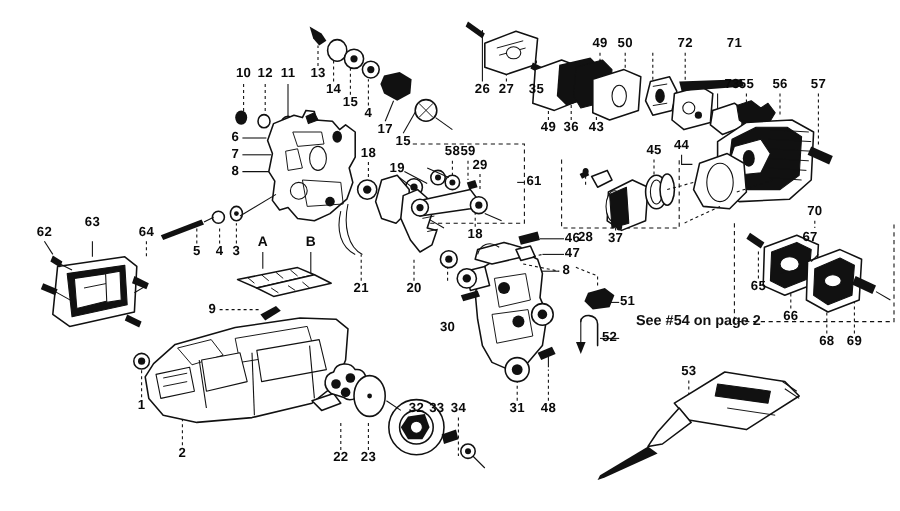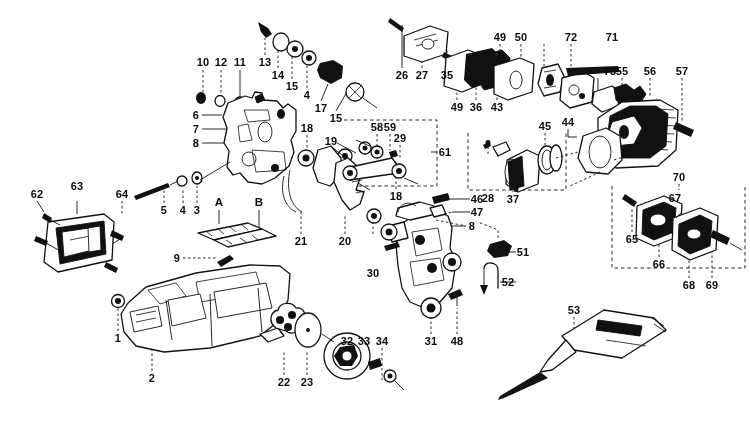--- a/index.html
+++ b/index.html
@@ -503,15 +503,16 @@
       <div class="callout" style="left: 457px; top: 341px;">48</div>
       <div class="callout" style="left: 574px; top: 310px;">53</div>
       <div class="callout" style="left: 679px; top: 177px;">70</div>
       <div class="callout" style="left: 675px; top: 198px;">67</div>
       <div class="callout" style="left: 632px; top: 239px;">65</div>
       <div class="callout" style="left: 659px; top: 264px;">66</div>
       <div class="callout" style="left: 689px; top: 285px;">68</div>
       <div class="callout" style="left: 712px; top: 285px;">69</div>
     </div>
 
+  <div class="note-text" style="left:530px; top:267px;">See #54 on page 2</div>
 
 
 </div>
 
 </body></html>

